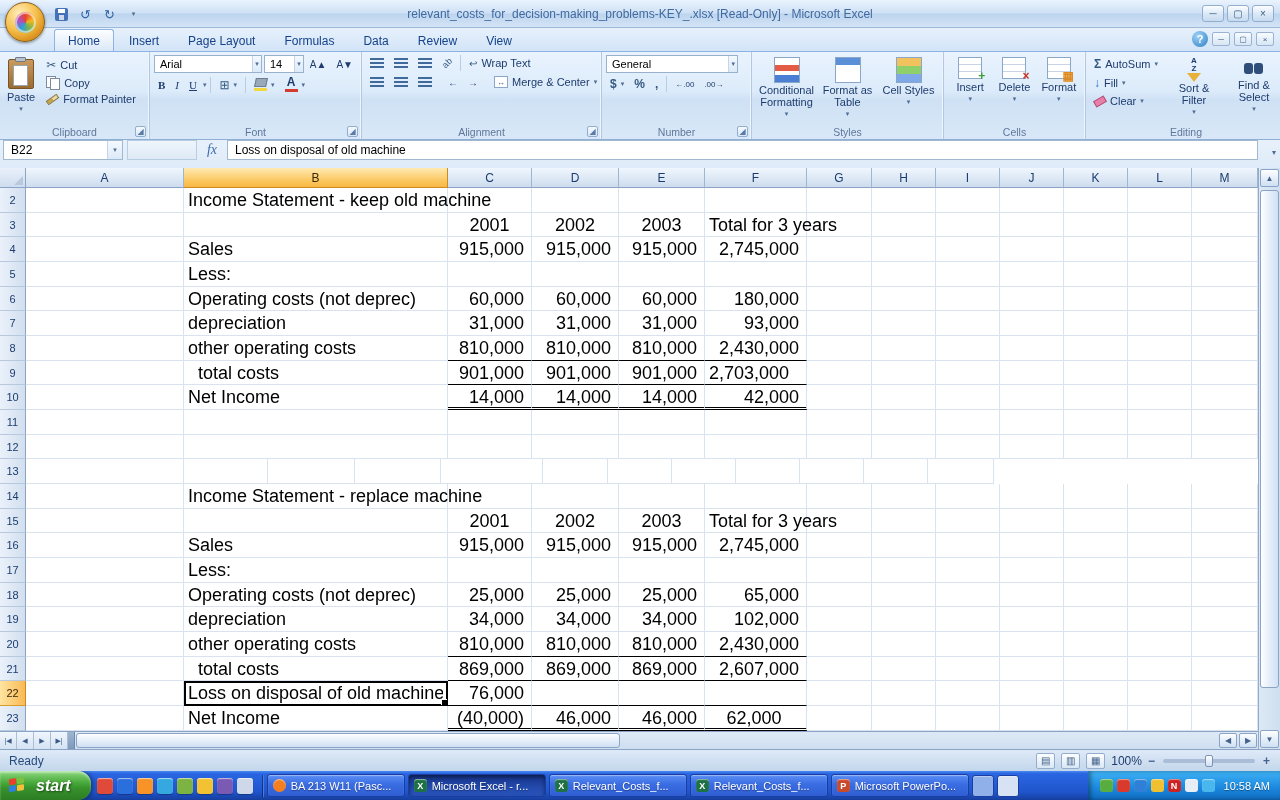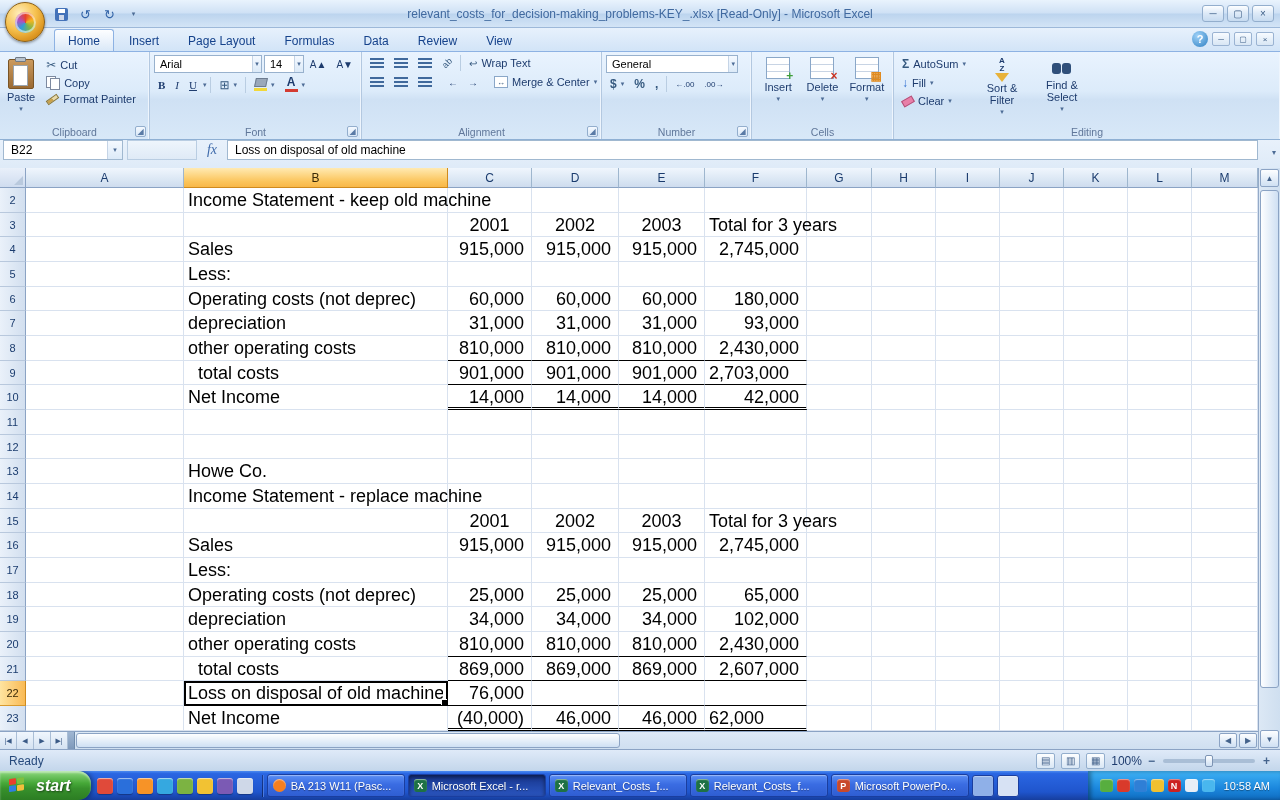--- a/index.html
+++ b/index.html
@@ -369,20 +369,40 @@
             <span>←.00</span>
           </div>
         <div class="rbtn dec">
             <span>.00→</span>
           </div>
       </div>
       <div class="rgroup-caption">Number</div>
       <div class="launcher">◢</div>
     </div>
 
+    <div class="rgroup" style="width:192px">
+      <div style="display:flex;justify-content:space-around;">
+          <div class="rbtn-big" style="width: 60px;">
+            <div class="bigicon icon-style-0"></div>
+            <span>Conditional Formatting</span>
+            <span class="dd">▾</span>
+          </div>
+          <div class="rbtn-big" style="width: 60px;">
+            <div class="bigicon icon-style-1"></div>
+            <span>Format as Table</span>
+            <span class="dd">▾</span>
+          </div>
+          <div class="rbtn-big" style="width: 60px;">
+            <div class="bigicon icon-style-2"></div>
+            <span>Cell Styles</span>
+            <span class="dd">▾</span>
+          </div>
+        </div>
+      <div class="rgroup-caption">Styles</div>
+    </div>
 
     <div class="rgroup" style="width:142px">
       <div style="display:flex;justify-content:space-around;">
           <div class="rbtn-big" style="width: 44px;">
             <div class="icon-cell">
               <span class="mark mark-ins">+</span>
             </div>
             <span>Insert</span>
             <span class="dd">▾</span>
           </div>
@@ -652,21 +672,20 @@
         <div class="cell" style="width: 64px;"></div>
         <div class="cell" style="width: 64px;"></div>
         <div class="cell" style="width: 64px;"></div>
         <div class="cell" style="width: 64px;"></div>
         <div class="cell" style="width: 64px;"></div>
         <div class="cell" style="width: 66px;"></div>
       </div>
       <div class="grid-row">
         <div class="row-h">13</div>
         <div class="cell" style="width: 158px;"></div>
-        <div class="cell" style="width: 264px;">Howe Co.</div>
         <div class="cell" style="width: 84px;"></div>
         <div class="cell" style="width: 87px;"></div>
         <div class="cell" style="width: 86px;"></div>
         <div class="cell" style="width: 102px;"></div>
         <div class="cell" style="width: 65px;"></div>
         <div class="cell" style="width: 64px;"></div>
         <div class="cell" style="width: 64px;"></div>
         <div class="cell" style="width: 64px;"></div>
         <div class="cell" style="width: 64px;"></div>
         <div class="cell" style="width: 64px;"></div>
@@ -816,21 +835,21 @@
         <div class="cell" style="width: 64px;"></div>
         <div class="cell" style="width: 66px;"></div>
       </div>
       <div class="grid-row">
         <div class="row-h">23</div>
         <div class="cell" style="width: 158px;"></div>
         <div class="cell" style="width: 264px;">Net Income</div>
         <div class="cell num dbl" style="width: 84px; text-align: right;">(40,000)</div>
         <div class="cell num dbl" style="width: 87px; text-align: right;">46,000</div>
         <div class="cell num dbl" style="width: 86px; text-align: right;">46,000</div>
-        <div class="cell num dbl" style="width: 102px; text-align: left;">62,000</div>
+        <div class="cell num dbl" style="width: 102px; text-align: center;">62,000</div>
         <div class="cell" style="width: 65px;"></div>
         <div class="cell" style="width: 64px;"></div>
         <div class="cell" style="width: 64px;"></div>
         <div class="cell" style="width: 64px;"></div>
         <div class="cell" style="width: 64px;"></div>
         <div class="cell" style="width: 64px;"></div>
         <div class="cell" style="width: 66px;"></div>
       </div>
     </div>
 

